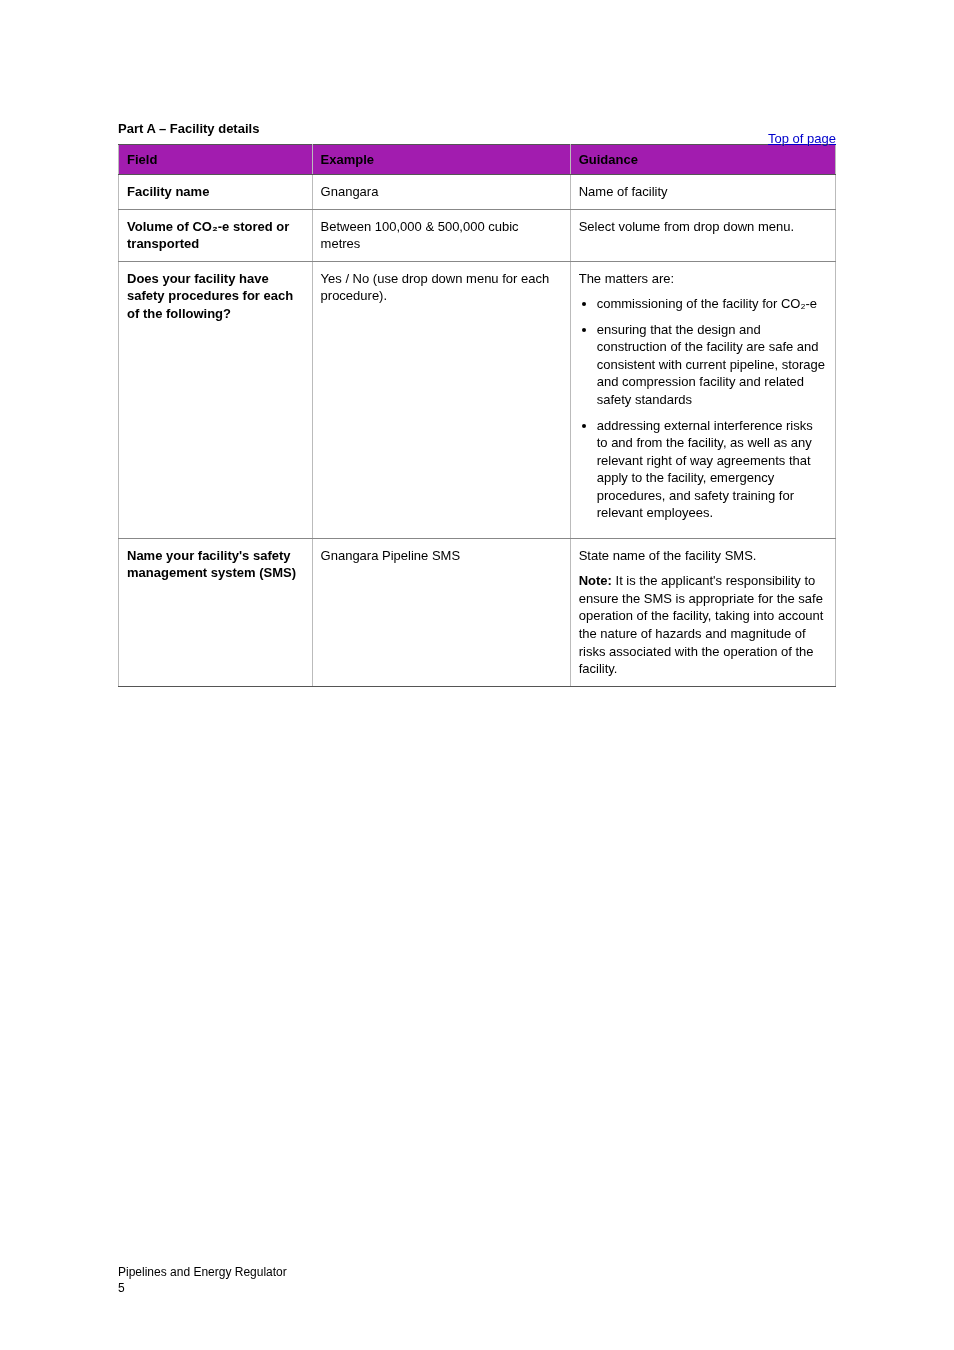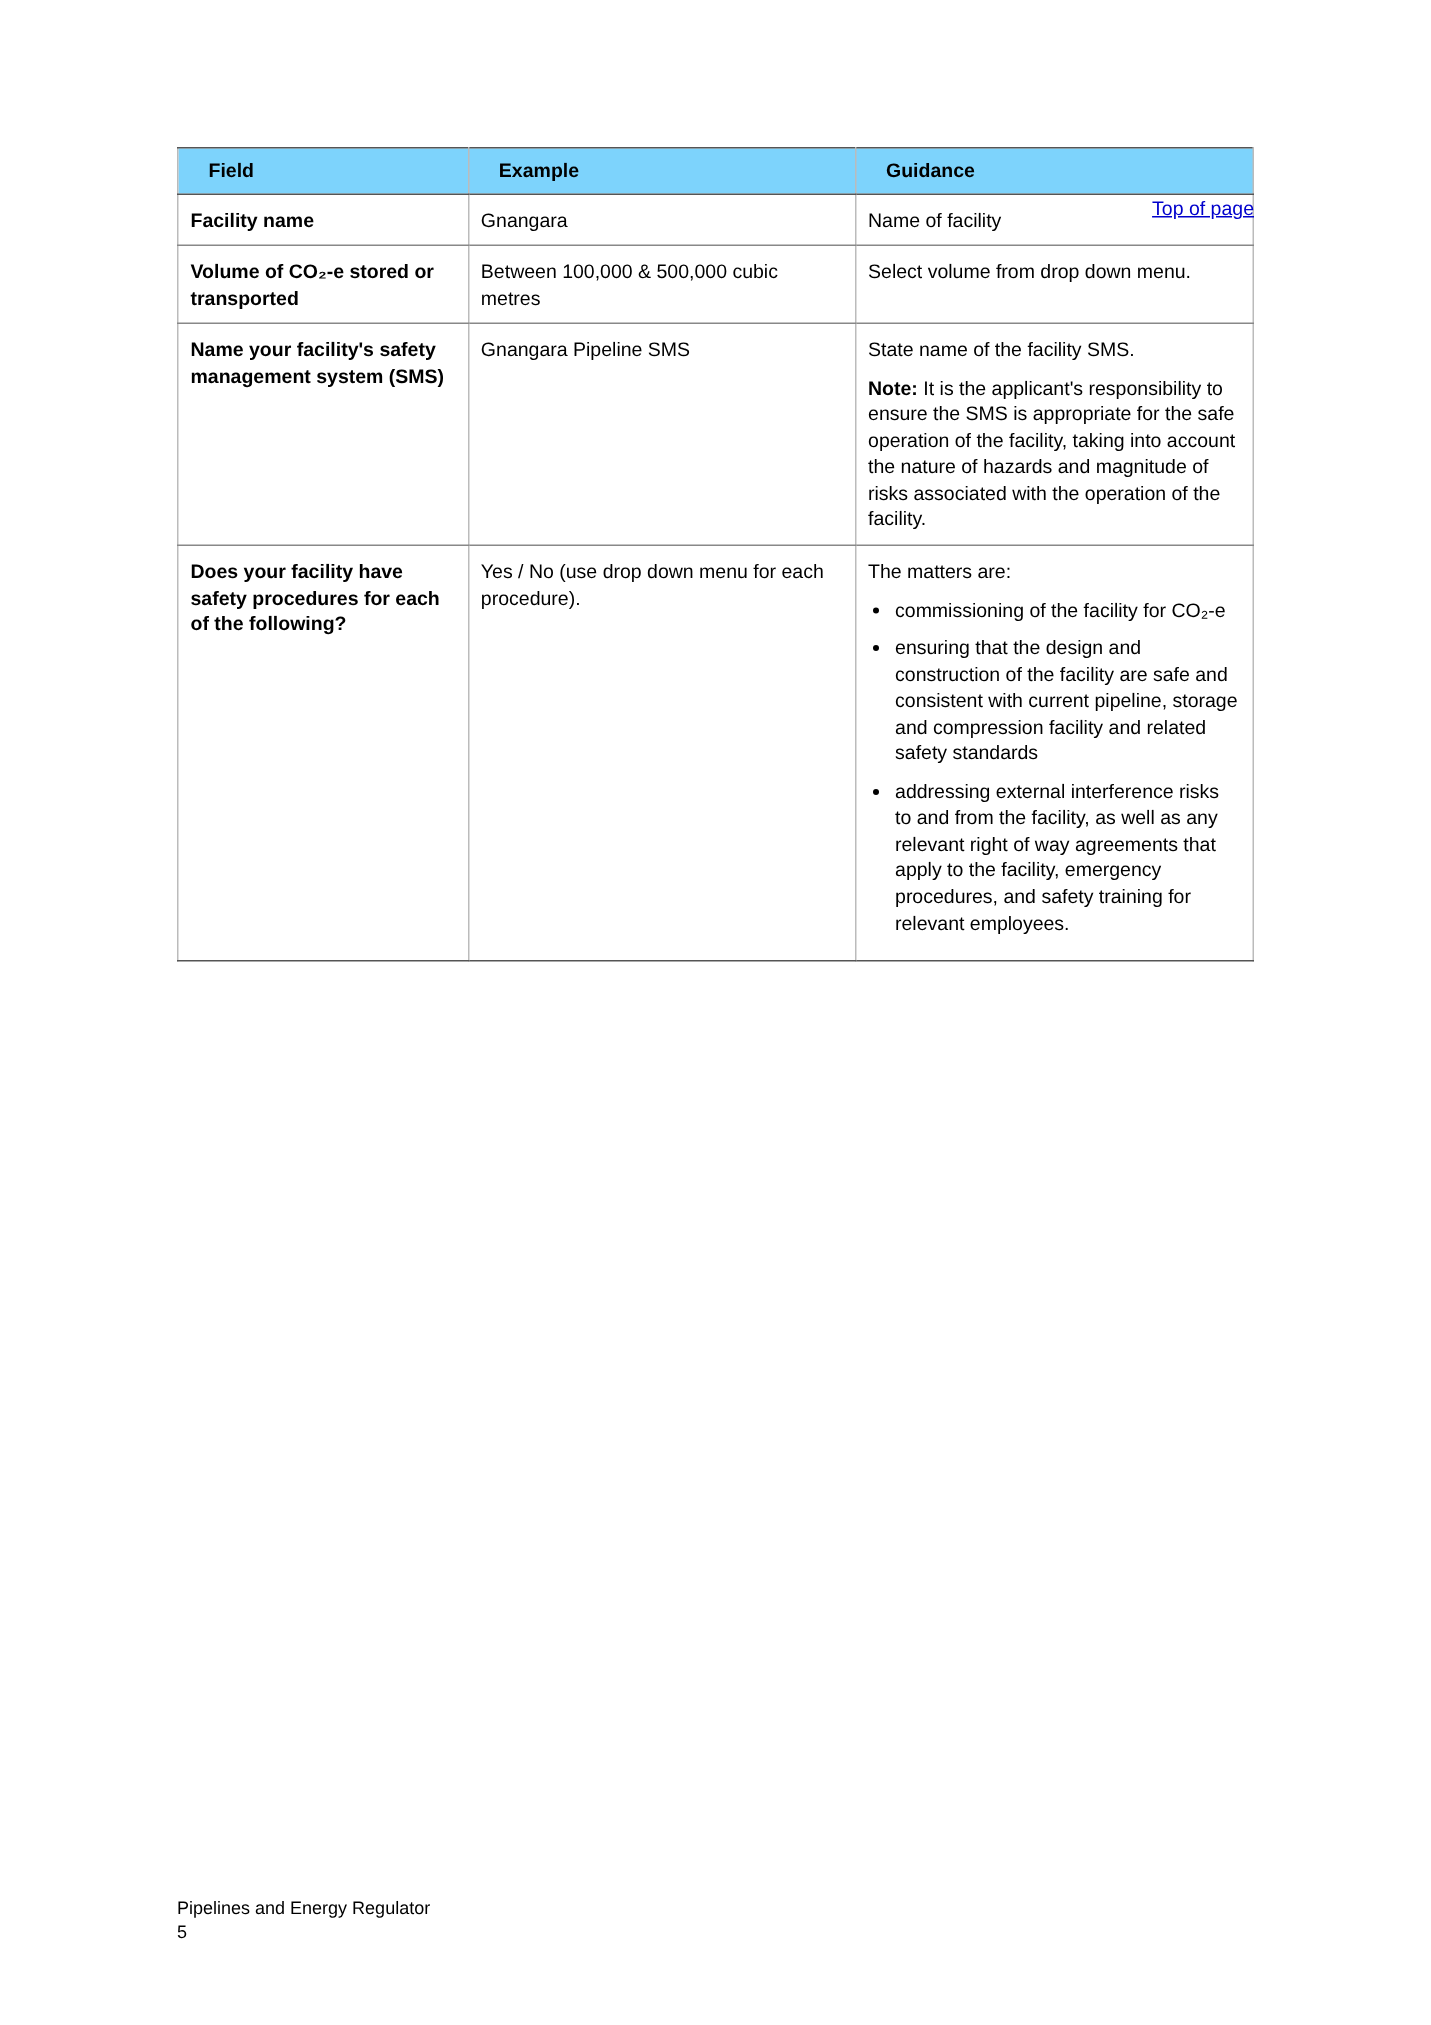--- a/index.html
+++ b/index.html
@@ -40,29 +40,29 @@
   table.doc {
     width: 100%;
     border-collapse: collapse;
     margin-top: 6px;
     table-layout: fixed;
   }
   table.doc colgroup col:nth-child(1) { width: 27%; }
   table.doc colgroup col:nth-child(2) { width: 36%; }
   table.doc colgroup col:nth-child(3) { width: 37%; }
   table.doc th {
-    background: #7dd3fc;
+    background: #a21caf;
     border-top: 1.5px solid #555;
     border-bottom: 1.5px solid #555;
     border-left: 1px solid #bbb;
     border-right: 1px solid #bbb;
     font-weight: bold;
     font-size: 13px;
     text-align: left;
-    padding: 6px 20px;
+    padding: 6px 8px;
   }
   table.doc td {
     border-top: 1px solid #888;
     border-bottom: 1px solid #888;
     border-left: 1px solid #bbb;
     border-right: 1px solid #bbb;
     font-size: 13px;
     padding: 8px 8px;
     vertical-align: top;
   }
@@ -98,20 +98,21 @@
     flex-direction: column;
   }
 </style>
 </head>
 <body>
 
 <div class="page">
   <a class="top-link" href="#">Top of page</a>
 
 
+  <div class="table-title">Part A – Facility details</div>
 
   <table class="doc">
     <colgroup>
         <col>
         <col>
         <col>
       </colgroup>
     <thead>
       <tr>
         <th>Field</th>
@@ -124,40 +125,40 @@
         <td class="bold">Facility name</td>
         <td>Gnangara</td>
         <td>Name of facility</td>
       </tr>
       <tr>
         <td class="bold">Volume of CO₂-e stored or transported</td>
         <td>Between 100,000 &amp; 500,000 cubic metres</td>
         <td>Select volume from drop down menu.</td>
       </tr>
       <tr>
-        <td class="bold">Name your facility's safety management system (SMS)</td>
-        <td>Gnangara Pipeline SMS</td>
-        <td>
-          <span>State name of the facility SMS.</span>
-          <div class="note">
-            <span class="note-label">Note:</span>
-            <span>It is the applicant's responsibility to ensure the SMS is appropriate for the safe operation of the facility, taking into account the nature of hazards and magnitude of risks associated with the operation of the facility.</span>
-          </div>
-        </td>
-      </tr>
-      <tr>
         <td class="bold">Does your facility have safety procedures for each of the following?</td>
         <td>Yes / No (use drop down menu for each procedure).</td>
         <td>
           <span>The matters are:</span>
           <ul class="cell-list">
             <li>commissioning of the facility for CO₂-e</li>
             <li>ensuring that the design and construction of the facility are safe and consistent with current pipeline, storage and compression facility and related safety standards</li>
             <li>addressing external interference risks to and from the facility, as well as any relevant right of way agreements that apply to the facility, emergency procedures, and safety training for relevant employees.</li>
           </ul>
+        </td>
+      </tr>
+      <tr>
+        <td class="bold">Name your facility's safety management system (SMS)</td>
+        <td>Gnangara Pipeline SMS</td>
+        <td>
+          <span>State name of the facility SMS.</span>
+          <div class="note">
+            <span class="note-label">Note:</span>
+            <span>It is the applicant's responsibility to ensure the SMS is appropriate for the safe operation of the facility, taking into account the nature of hazards and magnitude of risks associated with the operation of the facility.</span>
+          </div>
         </td>
       </tr>
     </tbody>
   </table>
 
   <div class="footer">
     <span>Pipelines and Energy Regulator</span>
     <span>5</span>
   </div>
 </div>

